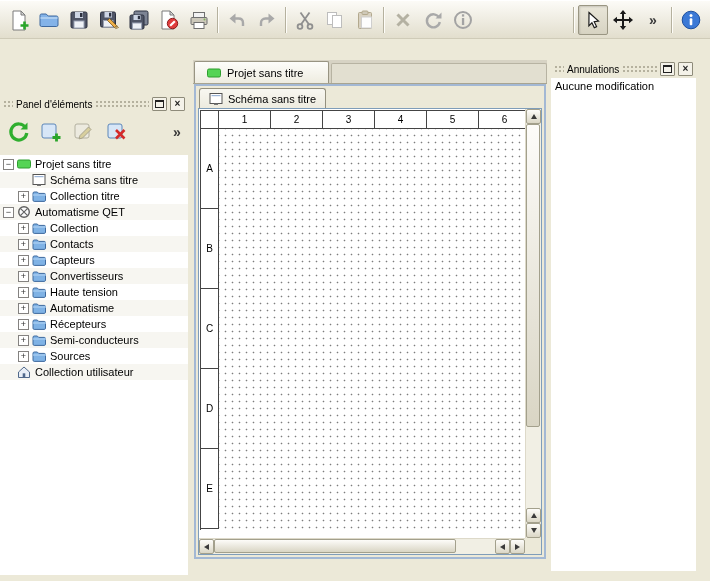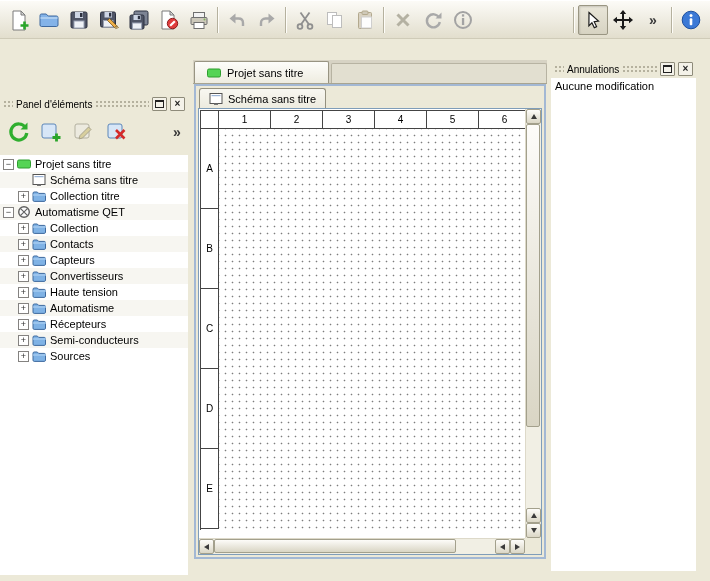--- a/index.html
+++ b/index.html
@@ -397,20 +397,30 @@
         <div class="tree-row" style="padding-left: 18px;">
           <span class="expander">+</span>
           <span class="tree-icon">
             <svg width="14" height="14" viewBox="0 0 14 14">
               <path d="M1 4.2c0-.7.5-1.2 1.2-1.2h3.1l1.4 1.4h5.6c.7 0 1.2.5 1.2 1.2v5.6c0 .7-.5 1.2-1.2 1.2H2.2c-.7 0-1.2-.5-1.2-1.2z" fill="#7fb2e5" stroke="#3f6a9e"></path>
               <path d="M1 6h13" stroke="#aed0f2" stroke-width="1.2"></path>
             </svg>
           </span>
           <span class="tree-label">Sources</span>
         </div>
+        <div class="tree-row alt" style="padding-left: 3px;">
+          <span class="expander leaf"></span>
+          <span class="tree-icon">
+            <svg width="14" height="14" viewBox="0 0 14 14">
+              <path d="M1.5 7L7 2l5.5 5v5.5h-11z" fill="#e8eef6" stroke="#50688a"></path>
+              <rect x="5.7" y="8.3" width="2.6" height="4.2" fill="#50688a"></rect>
+            </svg>
+          </span>
+          <span class="tree-label">Collection utilisateur</span>
+        </div>
       </div>
   </div>
 
   <div id="center">
     <div class="proj-tabbar">
       <div class="proj-tab">
         <span class="tab-icon">
             <svg width="14" height="14" viewBox="0 0 14 14">
               <rect x="0.5" y="3" width="13" height="8" rx="1.5" fill="#55d455" stroke="#2f9e2f"></rect>
             </svg>

